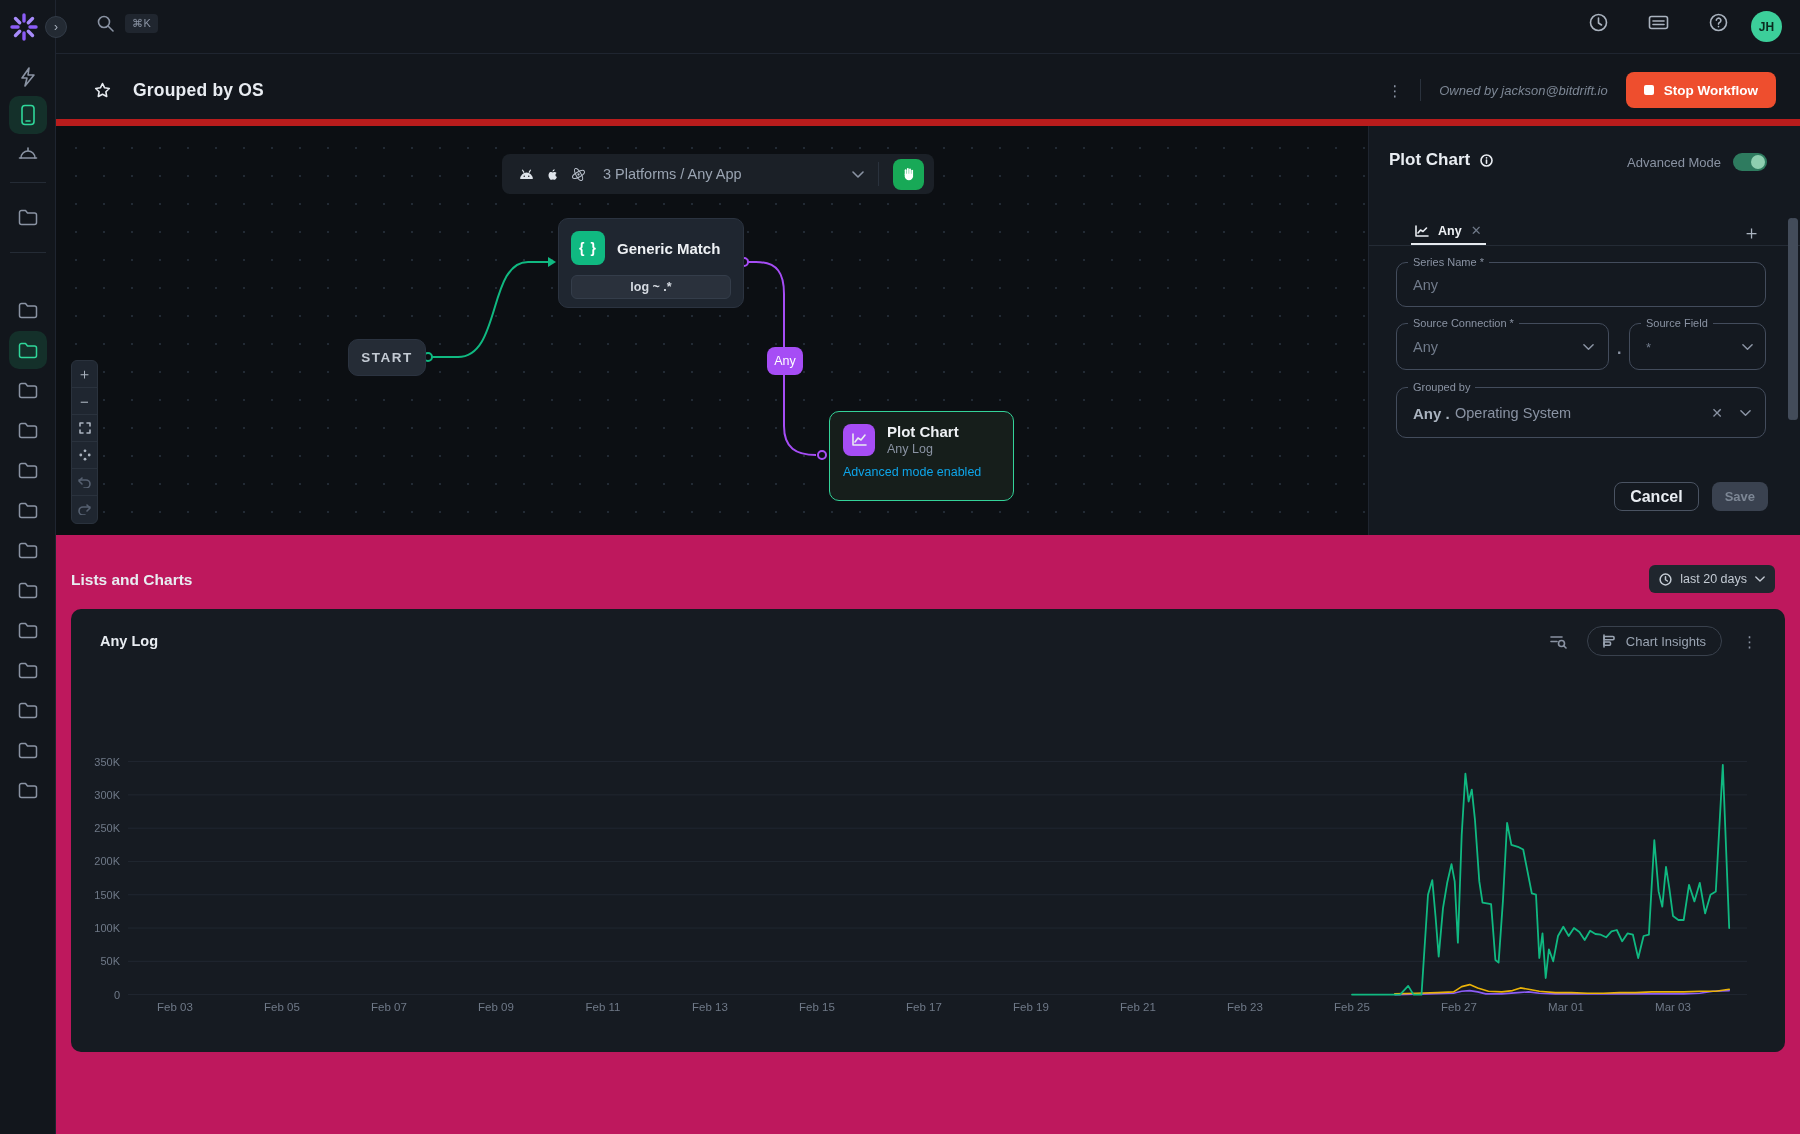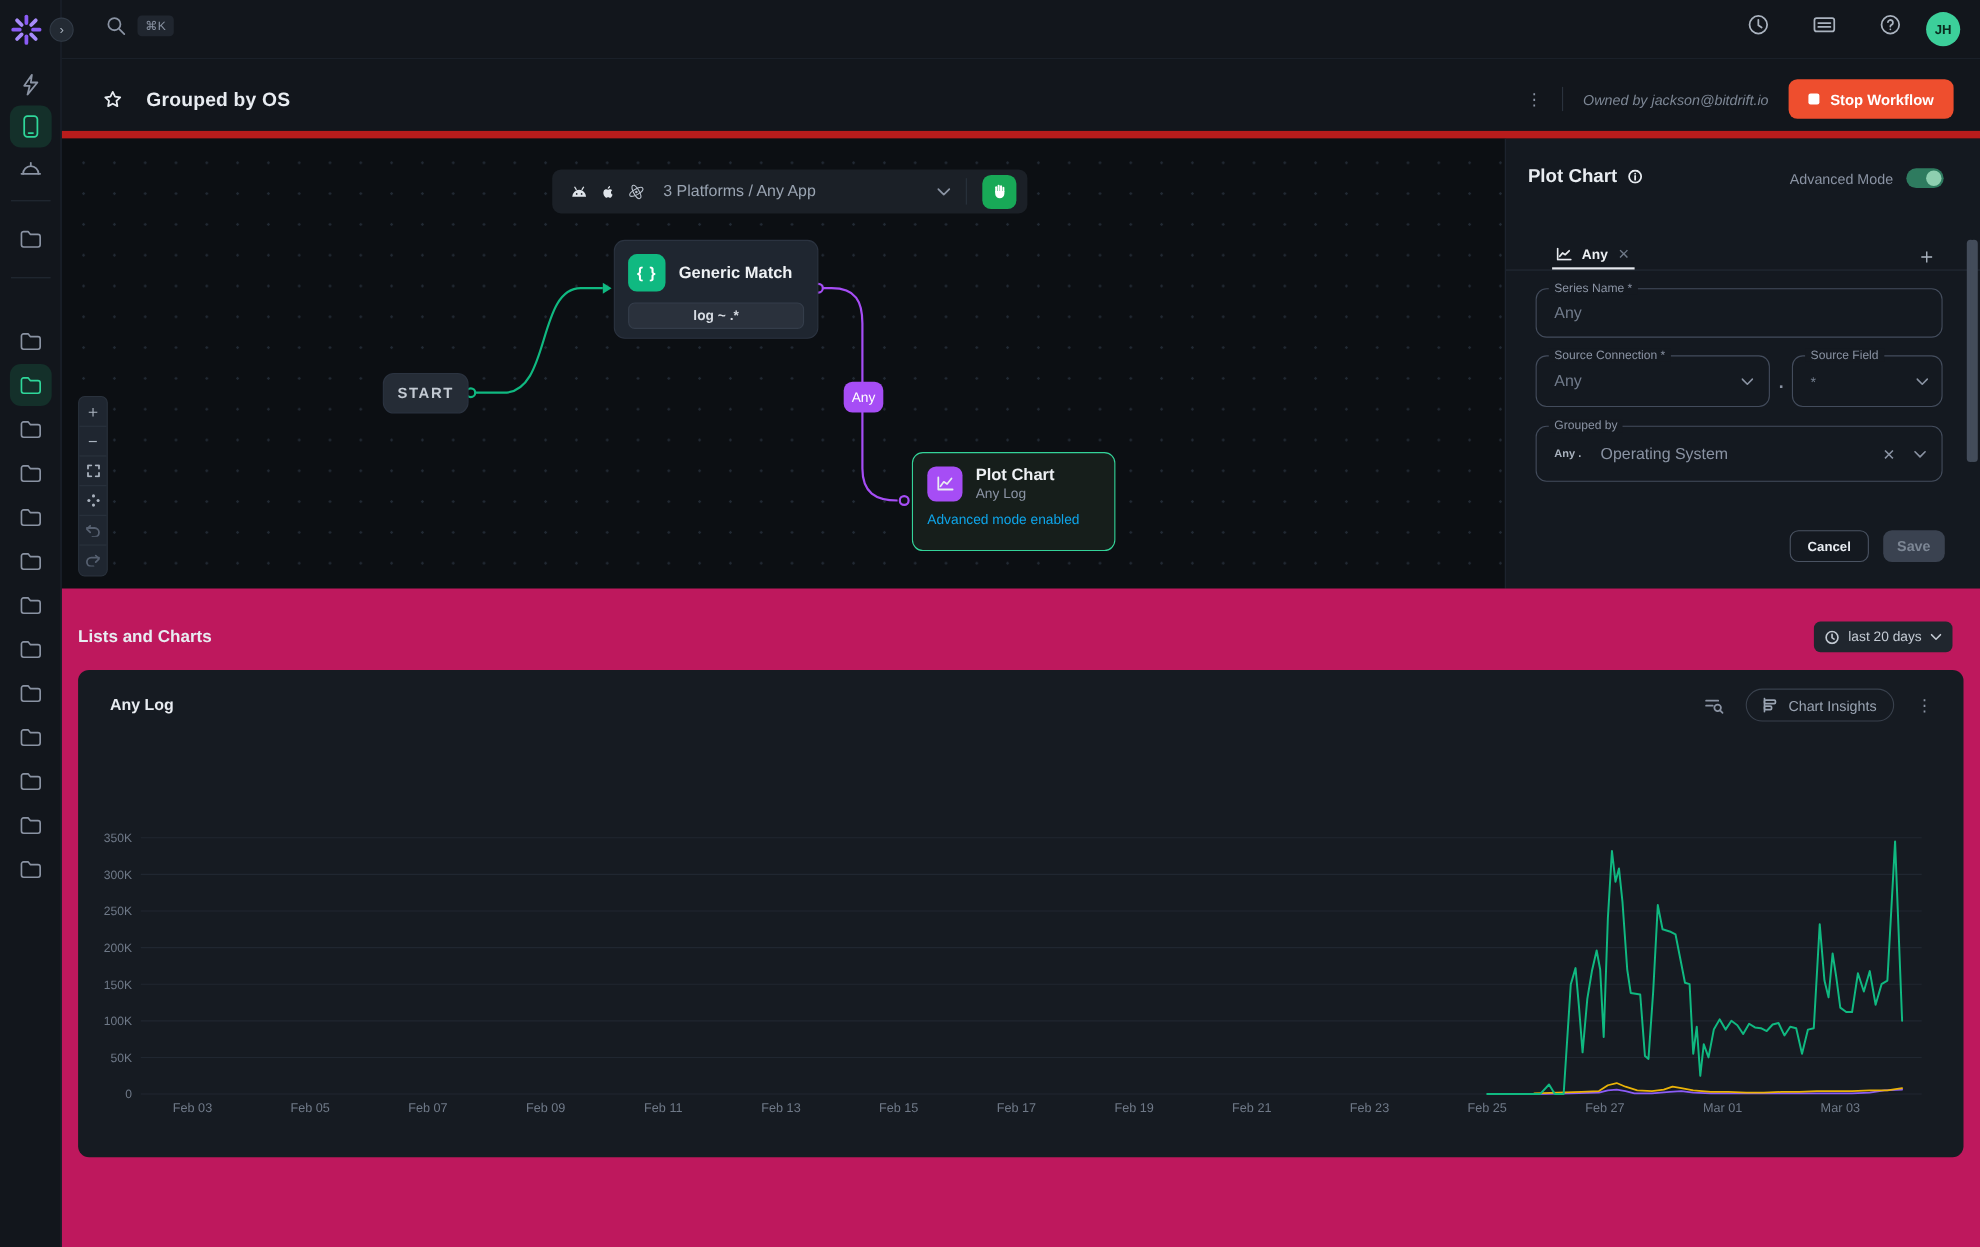--- a/index.html
+++ b/index.html
@@ -80,25 +80,25 @@
   .tab-row { position:absolute; left:0; top:92px; width:432px; height:28px; border-bottom:1px solid #242b35; }
   .tab { position:absolute; left:42px; top:0; height:27px; display:flex; align-items:center; gap:9px; padding:0 4px; border-bottom:2px solid #e5e9ee; }
   .tab-label { color:#eef1f4; font-size:12.5px; font-weight:bold; }
   .tab-x { color:#6f7988; font-size:13px; }
   .tab-add { position:absolute; right:40px; top:2px; color:#aab3bf; font-size:19px; font-weight:300; }
   .field { position:absolute; border:1px solid #434c5c; border-radius:10px; }
   .flabel { position:absolute; top:-7px; left:11px; background:#141920; padding:0 5px; color:#8a93a3; font-size:11px; }
   .fvalue { position:absolute; left:16px; top:50%; transform:translateY(-50%); color:#717b8b; font-size:14.5px; }
   .fchev { position:absolute; top:50%; transform:translateY(-50%); color:#8a93a3; }
   .dotsep { position:absolute; color:#8a93a3; font-size:16px; font-weight:bold; }
-  .gb-prefix { font-weight:bold; font-size:10px; color:#aab3bf; }
+  .gb-prefix { font-weight:bold; font-size:15px; color:#aab3bf; }
   .gb-value { font-size:14.5px; color:#8a93a3; }
   .pn-btns { position:absolute; right:32px; top:356px; display:flex; gap:13px; }
   .btn-cancel { height:29px; padding:0 15px; border:1px solid #4a5362; border-radius:8px; color:#e8ecf1;
-    font-size:12px; font-weight:bold; display:flex; align-items:center; }
+    font-size:16px; font-weight:bold; display:flex; align-items:center; }
   .btn-save { height:29px; padding:0 13px; background:#3a4250; border-radius:8px; color:#7d8795;
     font-size:13px; font-weight:bold; display:flex; align-items:center; }
   .pn-scroll { position:absolute; right:5px; top:92px; width:7px; height:202px; border-radius:4px; background:#434c5a; }
 
   
   .section { position:absolute; left:56px; top:535px; width:1744px; height:599px; background:#be185d; }
   .sec-title { position:absolute; left:15px; top:36px; font-size:15.5px; font-weight:bold; }
   .range-pill { position:absolute; right:25px; top:30px; height:28px; background:#20262e; border-radius:6px;
     display:flex; align-items:center; gap:8px; padding:0 10px; color:#c3cad3; font-size:12.5px; }
   .card { position:absolute; left:15px; top:74px; width:1714px; height:443px; background:#161b22; border-radius:10px; }

